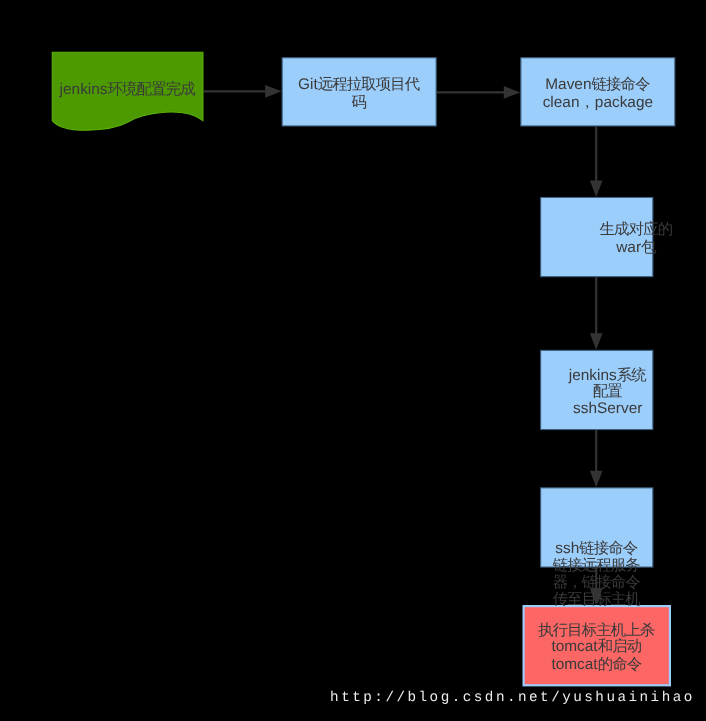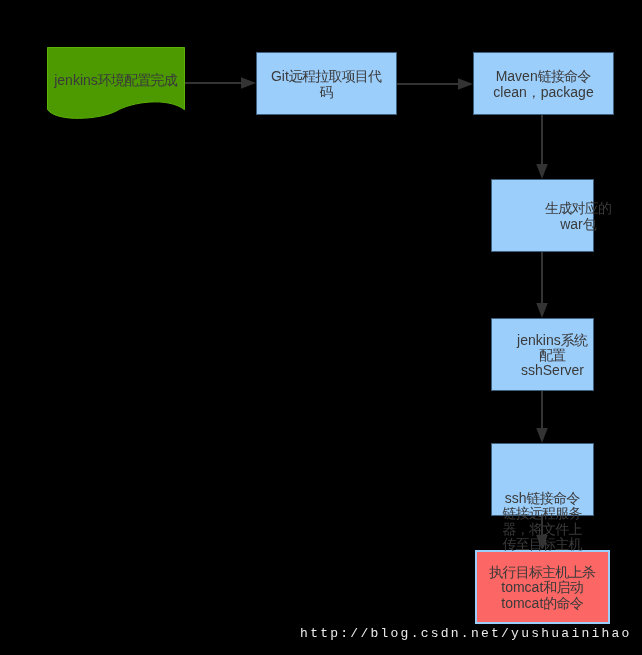--- a/index.html
+++ b/index.html
@@ -92,21 +92,21 @@
 <div class="node-label" style="left: 473px; top: 52px; width: 141px; height: 63px; color: rgb(58, 58, 58);">
       <span class="txt">Maven<span class="cjk">链接命令</span><br>clean<span class="cjk">，</span>package</span>
     </div>
 <div class="node-label" style="left: 491px; top: 179px; width: 103px; height: 73px; color: rgb(58, 58, 58); margin-left: 36px;">
       <span class="txt"><span class="cjk">生成对应的</span><br>war<span class="cjk">包</span></span>
     </div>
 <div class="node-label" style="left: 491px; top: 318px; width: 123px; height: 73px; color: rgb(58, 58, 58);">
       <span class="txt">jenkins<span class="cjk">系统</span><br><span class="cjk">配置</span><br>sshServer</span>
     </div>
 <div class="node-label" style="left: 491px; top: 443px; width: 103px; height: 95px; color: rgb(58, 58, 58); margin-top: 30px;">
-      <span class="txt">ssh<span class="cjk">链接命令</span><br><span class="cjk">链接远程服务</span><br><span class="cjk">器，将文件上</span><br><span class="cjk">传至目标主机</span></span>
+      <span class="txt">ssh<span class="cjk">链接命令</span><br><span class="cjk">链接远程服务</span><br><span class="cjk">器，链接命令</span><br><span class="cjk">传至目标主机</span></span>
     </div>
 <div class="node-label" style="left: 475px; top: 550px; width: 135px; height: 74px; color: rgb(58, 58, 58); text-align: center;">
       <span class="txt"><span class="cjk">执行目标主机上杀</span><br>tomcat<span class="cjk">和启动</span><br>tomcat<span class="cjk">的命令</span></span>
     </div>
 
 <div class="watermark" style="left: 299px; top: 624px; color: rgb(236, 236, 236);"><span>h</span><span>t</span><span>t</span><span>p</span><span>:</span><span>/</span><span>/</span><span>b</span><span>l</span><span>o</span><span>g</span><span>.</span><span>c</span><span>s</span><span>d</span><span>n</span><span>.</span><span>n</span><span>e</span><span>t</span><span>/</span><span>y</span><span>u</span><span>s</span><span>h</span><span>u</span><span>a</span><span>i</span><span>n</span><span>i</span><span>h</span><span>a</span><span>o</span></div>
 
 </div>
 
 </body></html>

